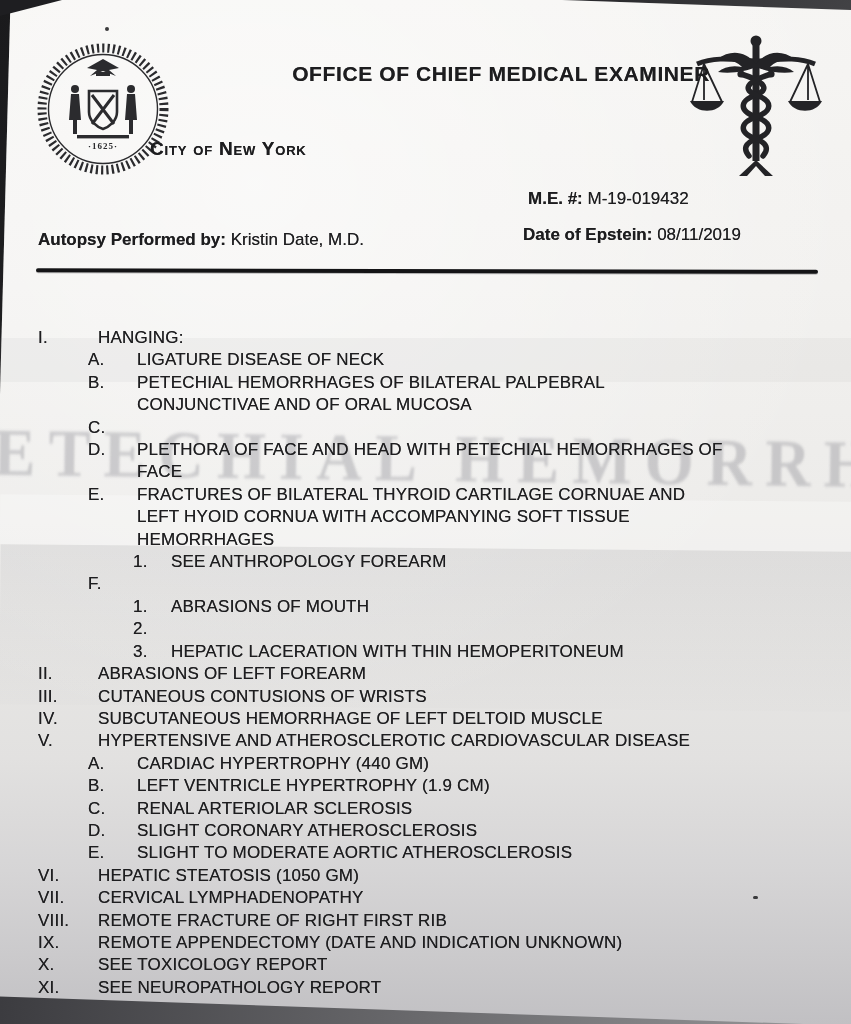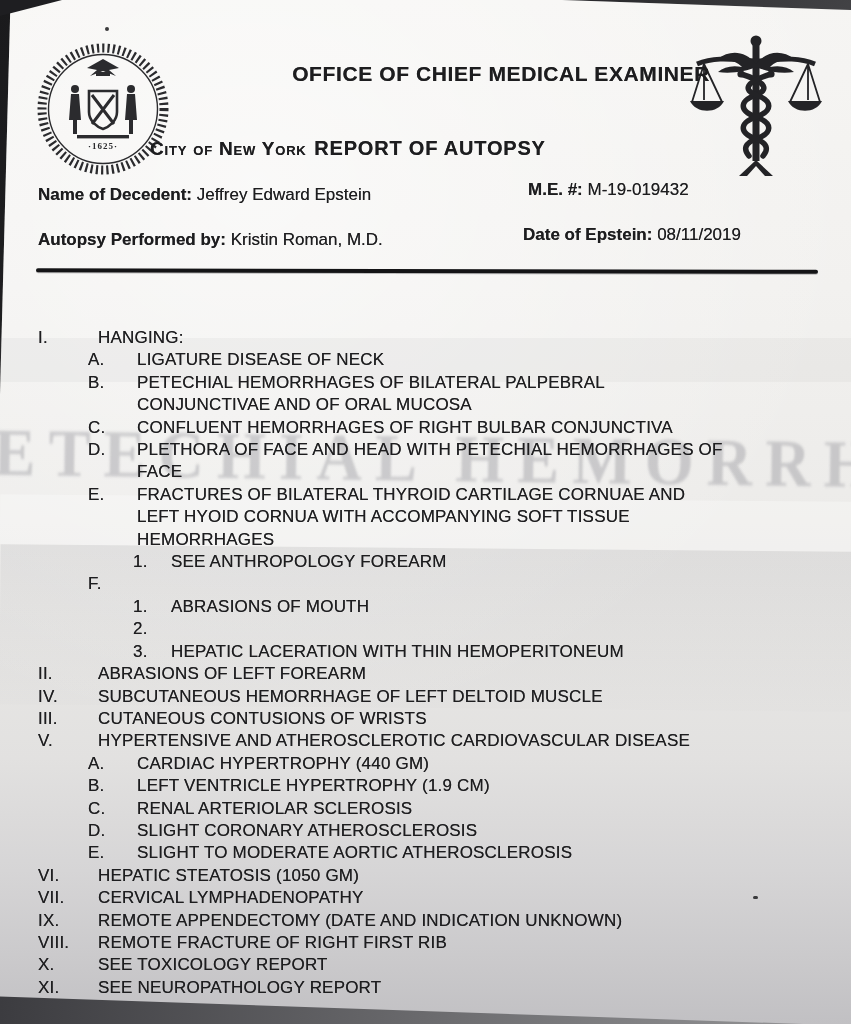--- a/index.html
+++ b/index.html
@@ -38,21 +38,21 @@
   .emblem{position:absolute;}
   .hdr-office{position:absolute;left:150px;width:560px;top:62px;text-align:right;
     font-size:21px;font-weight:700;letter-spacing:0.6px;}
   .hdr-city{position:absolute;left:150px;width:560px;top:90px;text-align:left;
     font-size:19px;font-weight:700;font-variant:small-caps;letter-spacing:0.8px;margin-top:48px;}
   .hdr-report{position:absolute;left:150px;width:560px;top:137px;text-align:center;
     font-size:20px;font-weight:700;letter-spacing:0.8px;}
   .meta{position:absolute;font-size:17px;}
   .meta .lab{font-weight:700;}
   .m-decedent{left:38px;top:185px;}
-  .m-menum{left:528px;top:180px;}
+  .m-menum{left:528px;top:189px;}
   .m-performer{left:38px;top:230px;}
   .m-date{left:523px;top:225px;}
   .rule{position:absolute;left:36px;top:269px;width:782px;height:4px;background:#141416;
     border-radius:2px;transform:rotate(0.12deg);box-shadow:0 1px 0 rgba(20,20,22,0.25);}
   .final-title{position:absolute;left:150px;width:560px;top:297px;text-align:center;
     font-size:18.5px;font-weight:700;letter-spacing:0.5px;}
   .dx-list{position:absolute;left:0;top:327px;width:830px;}
   .dx-row{display:flex;font-size:17px;line-height:22.4px;letter-spacing:0.2px;}
   .dx-label{flex:0 0 auto;}
   .dx-text{white-space:pre-line;margin-left:8px;}
@@ -101,33 +101,28 @@
       <path d="M101 71 C107 84 129 84 135 71 Z" fill="#232326"></path>
       <path d="M54 44 C80 52 82 60 69 65 C52 71 52 81 69 87 C86 93 86 103 69 109 C58 113 56 119 62 126" stroke="#232326" stroke-width="5.5" fill="none" stroke-linecap="round"></path>
       <path d="M84 44 C58 52 56 60 69 65 C86 71 86 81 69 87 C52 93 52 103 69 109 C80 113 82 119 76 126" stroke="#232326" stroke-width="5.5" fill="none" stroke-linecap="round"></path>
       <circle cx="54" cy="44" r="3.6" fill="#232326"></circle>
       <circle cx="84" cy="44" r="3.6" fill="#232326"></circle>
       <path d="M69 130 L52 146 L60 146 L69 136 L78 146 L86 146 Z" fill="#232326"></path>
     </svg>
 
     <div class="hdr-office soft">OFFICE OF CHIEF MEDICAL EXAMINER</div>
     <div class="hdr-city soft">City of New York</div>
-    <div class="hdr-report soft">REPORT OF AUTOPSY</div>
-
-    <div class="meta m-decedent soft">
-      <span class="lab">Name of Decedent:</span>
-      <span>Jeffrey Edward Epstein</span>
-    </div>
+
     <div class="meta m-menum soft">
       <span class="lab">M.E. #:</span>
       <span>M-19-019432</span>
     </div>
     <div class="meta m-performer soft">
       <span class="lab">Autopsy Performed by:</span>
-      <span>Kristin Roman, M.D.</span>
+      <span>Kristin Date, M.D.</span>
     </div>
     <div class="meta m-date soft">
       <span class="lab">Date of Epstein:</span>
       <span>08/11/2019</span>
     </div>
 
     <div class="rule"></div>
     <div class="dx-list soft">
         <div class="dx-row roman">
           <span class="dx-label">I.</span>
@@ -137,21 +132,20 @@
           <span class="dx-label">A.</span>
           <span class="dx-text">LIGATURE DISEASE OF NECK</span>
         </div>
         <div class="dx-row letter">
           <span class="dx-label">B.</span>
           <span class="dx-text">PETECHIAL HEMORRHAGES OF BILATERAL PALPEBRAL
 CONJUNCTIVAE AND OF ORAL MUCOSA</span>
         </div>
         <div class="dx-row letter">
           <span class="dx-label">C.</span>
-          <span class="dx-text">CONFLUENT HEMORRHAGES OF RIGHT BULBAR CONJUNCTIVA</span>
         </div>
         <div class="dx-row letter">
           <span class="dx-label">D.</span>
           <span class="dx-text">PLETHORA OF FACE AND HEAD WITH PETECHIAL HEMORRHAGES OF
 FACE</span>
         </div>
         <div class="dx-row letter">
           <span class="dx-label">E.</span>
           <span class="dx-text">FRACTURES OF BILATERAL THYROID CARTILAGE CORNUAE AND
 LEFT HYOID CORNUA WITH ACCOMPANYING SOFT TISSUE
@@ -173,28 +167,28 @@
         </div>
         <div class="dx-row digit">
           <span class="dx-label">3.</span>
           <span class="dx-text">HEPATIC LACERATION WITH THIN HEMOPERITONEUM</span>
         </div>
         <div class="dx-row roman">
           <span class="dx-label">II.</span>
           <span class="dx-text">ABRASIONS OF LEFT FOREARM</span>
         </div>
         <div class="dx-row roman">
+          <span class="dx-label">III.</span>
+          <span class="dx-text">CUTANEOUS CONTUSIONS OF WRISTS</span>
+        </div>
+        <div class="dx-row roman">
           <span class="dx-label">IV.</span>
           <span class="dx-text">SUBCUTANEOUS HEMORRHAGE OF LEFT DELTOID MUSCLE</span>
         </div>
         <div class="dx-row roman">
-          <span class="dx-label">III.</span>
-          <span class="dx-text">CUTANEOUS CONTUSIONS OF WRISTS</span>
-        </div>
-        <div class="dx-row roman">
           <span class="dx-label">V.</span>
           <span class="dx-text">HYPERTENSIVE AND ATHEROSCLEROTIC CARDIOVASCULAR DISEASE</span>
         </div>
         <div class="dx-row letter">
           <span class="dx-label">A.</span>
           <span class="dx-text">CARDIAC HYPERTROPHY (440 GM)</span>
         </div>
         <div class="dx-row letter">
           <span class="dx-label">B.</span>
           <span class="dx-text">LEFT VENTRICLE HYPERTROPHY (1.9 CM)</span>
@@ -213,26 +207,26 @@
         </div>
         <div class="dx-row roman">
           <span class="dx-label">VI.</span>
           <span class="dx-text">HEPATIC STEATOSIS (1050 GM)</span>
         </div>
         <div class="dx-row roman">
           <span class="dx-label">VII.</span>
           <span class="dx-text">CERVICAL LYMPHADENOPATHY</span>
         </div>
         <div class="dx-row roman">
+          <span class="dx-label">VIII.</span>
+          <span class="dx-text">REMOTE FRACTURE OF RIGHT FIRST RIB</span>
+        </div>
+        <div class="dx-row roman">
           <span class="dx-label">IX.</span>
           <span class="dx-text">REMOTE APPENDECTOMY (DATE AND INDICATION UNKNOWN)</span>
-        </div>
-        <div class="dx-row roman">
-          <span class="dx-label">VIII.</span>
-          <span class="dx-text">REMOTE FRACTURE OF RIGHT FIRST RIB</span>
         </div>
         <div class="dx-row roman">
           <span class="dx-label">X.</span>
           <span class="dx-text">SEE TOXICOLOGY REPORT</span>
         </div>
         <div class="dx-row roman">
           <span class="dx-label">XI.</span>
           <span class="dx-text">SEE NEUROPATHOLOGY REPORT</span>
         </div>
       </div>

